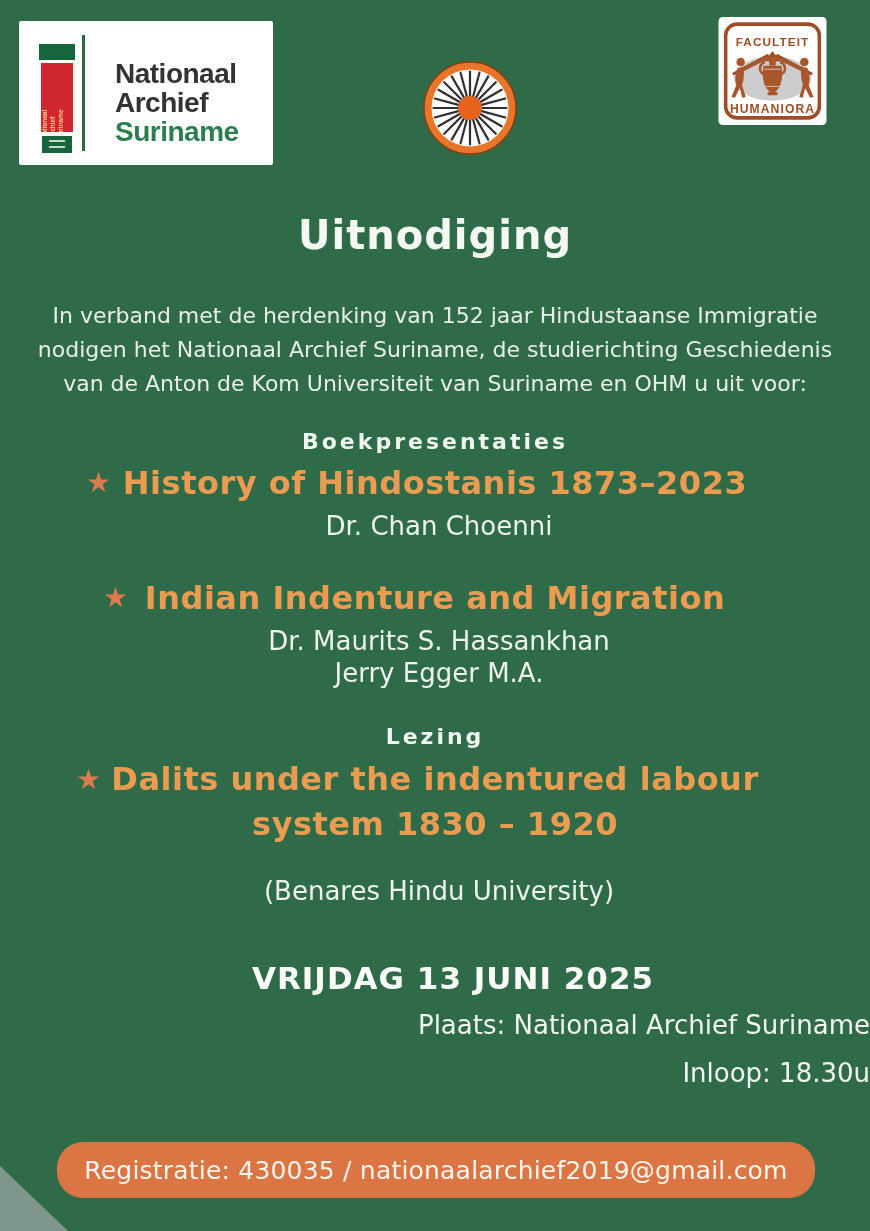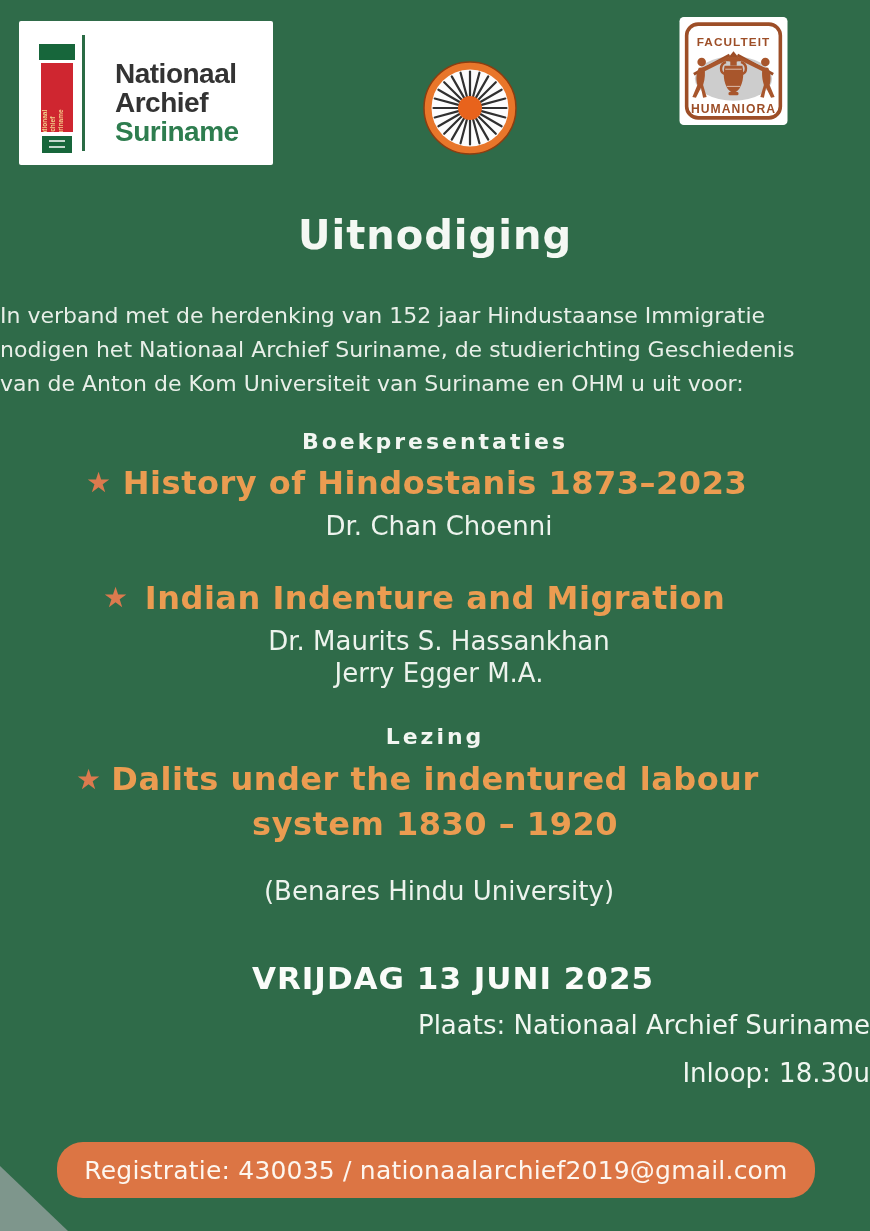--- a/index.html
+++ b/index.html
@@ -30,30 +30,30 @@
     position:absolute;left:96px;top:38px;
     font-family:"Liberation Sans",sans-serif;font-weight:bold;
     font-size:28px;line-height:29px;letter-spacing:-0.5px;
   }
   .nas-l1{color:#333333;}
   .nas-l3{color:#2e7d4f;}
   .logo-ohm{position:absolute;left:388px;top:14px;width:164px;height:164px;}
   .logo-ohm svg{width:100%;height:100%;}
   .ohm-arc{font-family:"DejaVu Sans",sans-serif;font-size:18px;font-weight:bold;fill:#1e3328;letter-spacing:1px;}
   .ohm-arc .cap{fill:#e8862a;font-size:21px;}
-  .logo-hum{position:absolute;left:658px;top:17px;width:151px;height:108px;}
+  .logo-hum{position:absolute;left:697px;top:17px;width:151px;height:108px;}
   .logo-hum svg{width:100%;height:100%;}
   .hum-text{font-family:"Liberation Sans",sans-serif;font-weight:bold;fill:#9d4e27;letter-spacing:1.5px;}
   
   .title{
     position:absolute;left:0;top:212px;width:100%;margin:0;
     text-align:center;font-size:40px;font-weight:bold;letter-spacing:1px;
     color:#f4f8f3;
   }
-  .intro{position:absolute;left:0;top:299px;width:100%;
+  .intro{position:absolute;left:0;top:299px;width:100%;text-align:center;
     color:#e8efe8;font-size:22px;line-height:34px;}
   .intro-line{white-space:nowrap;}
   
   .sec-heading{
     position:absolute;left:0;width:100%;text-align:center;
     color:#f2f6f1;font-size:22px;font-weight:bold;letter-spacing:3px;
   }
   .event-row{position:absolute;left:0;width:100%;height:44px;line-height:44px;}
   .star{
     position:absolute;top:0;color:#dc7a4e;font-size:28px;

